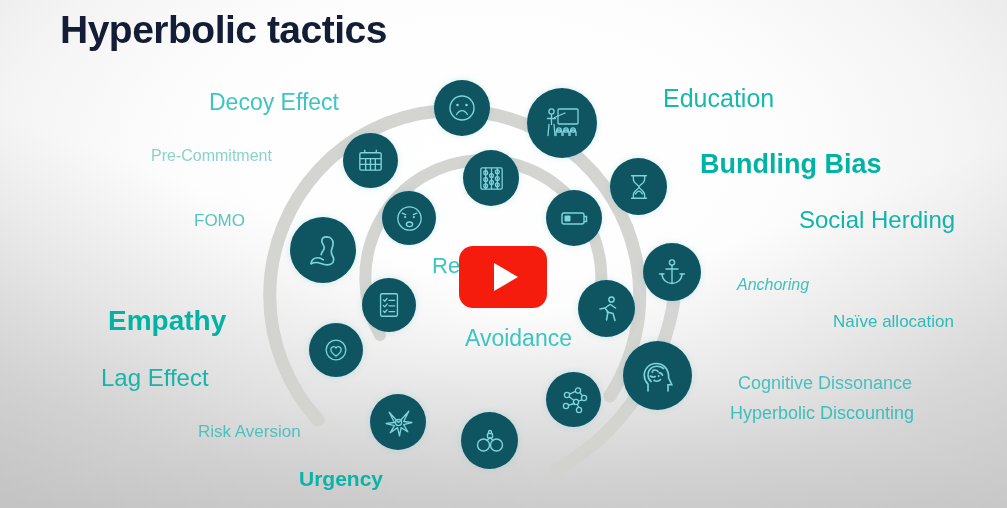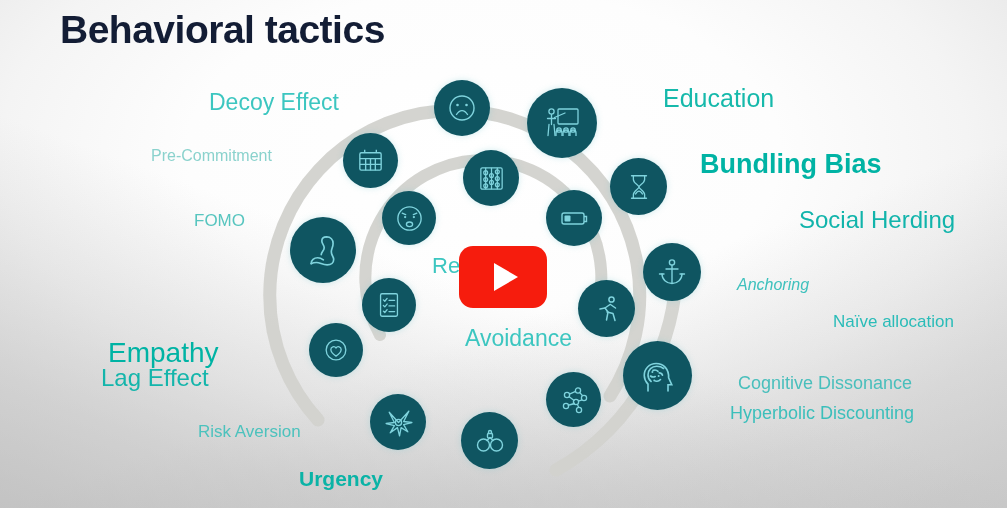--- a/index.html
+++ b/index.html
@@ -52,21 +52,21 @@
     border-top:14px solid transparent;
     border-bottom:14px solid transparent;
     margin-left:5px;
   }
 </style>
 </head>
 <body>
 
 <div id="stage">
 
-  <div class="title">Behavioral tactics</div>
+  <div class="title">Hyperbolic tactics</div>
 
   <svg class="rings" viewBox="0 0 1007 508">
     <path d="M 318 420 A 185 185 0 1 1 610 396" fill="none" stroke="#d2d2cd" stroke-width="13" stroke-linecap="round" opacity="0.95"></path>
     <path d="M 380 335 A 118 118 0 1 1 592 324" fill="none" stroke="#d2d2cd" stroke-width="12" stroke-linecap="round" opacity="0.95"></path>
     <path d="M 556 470 A 235 235 0 0 0 676 250" fill="none" stroke="#d2d2cd" stroke-width="13" stroke-linecap="round" opacity="0.9"></path>
   </svg>
 
   <div class="node" style="left:434px;top:80px;width:56px;height:56px;">
     <svg width="32" height="32" viewBox="0 0 32 32" fill="none" stroke="#7fd3dd" stroke-width="1.4">
       <circle cx="16" cy="16" r="12"></circle>
@@ -219,21 +219,21 @@
         <circle cx="22.5" cy="20" r="6"></circle>
       <path d="M13 15.5l3-3M19 15.5l-3-3" stroke-linecap="round"></path>
       <rect x="13.5" y="8.5" width="5" height="4.5" rx="1"></rect>
       <path d="M14.5 8.5V7a1.5 1.5 0 013 0v1.5"></path>
     </svg>
   </div>
 
   <div class="lbl" style="left:209px;top:89px;font-size:23px;color:#3cc6c0;">Decoy Effect</div>
   <div class="lbl" style="left:151px;top:147px;font-size:16px;color:#8ad2cd;">Pre-Commitment</div>
   <div class="lbl" style="left:194px;top:211px;font-size:17px;color:#57c5bf;">FOMO</div>
-  <div class="lbl" style="left:108px;top:305px;font-size:28px;font-weight:normal;color:#00b3a4;margin-top:32px;">Empathy</div>
+  <div class="lbl" style="left:108px;top:305px;font-size:28px;font-weight:bold;color:#00b3a4;">Empathy</div>
   <div class="lbl" style="left:101px;top:364px;font-size:24px;color:#14b5ab;">Lag Effect</div>
   <div class="lbl" style="left:198px;top:422px;font-size:17px;color:#4cc2bd;">Risk Aversion</div>
   <div class="lbl" style="left:299px;top:467px;font-size:21px;font-weight:bold;color:#0ab3a6;">Urgency</div>
   <div class="lbl" style="left:663px;top:84px;font-size:25px;color:#16b9ab;">Education</div>
   <div class="lbl" style="left:700px;top:149px;font-size:27px;font-weight:bold;color:#00b3a4;">Bundling Bias</div>
   <div class="lbl" style="left:799px;top:206px;font-size:24px;color:#11b4ab;">Social Herding</div>
   <div class="lbl" style="left:737px;top:276px;font-size:16px;color:#3ec1bd;font-style:italic;">Anchoring</div>
   <div class="lbl" style="left:833px;top:312px;font-size:17px;color:#2abcb8;">Naïve allocation</div>
   <div class="lbl" style="left:738px;top:373px;font-size:18px;color:#49bfbc;">Cognitive Dissonance</div>
   <div class="lbl" style="left:716px;top:403px;font-size:18px;color:#3bbfbb;margin-left:14px;">Hyperbolic Discounting</div>

